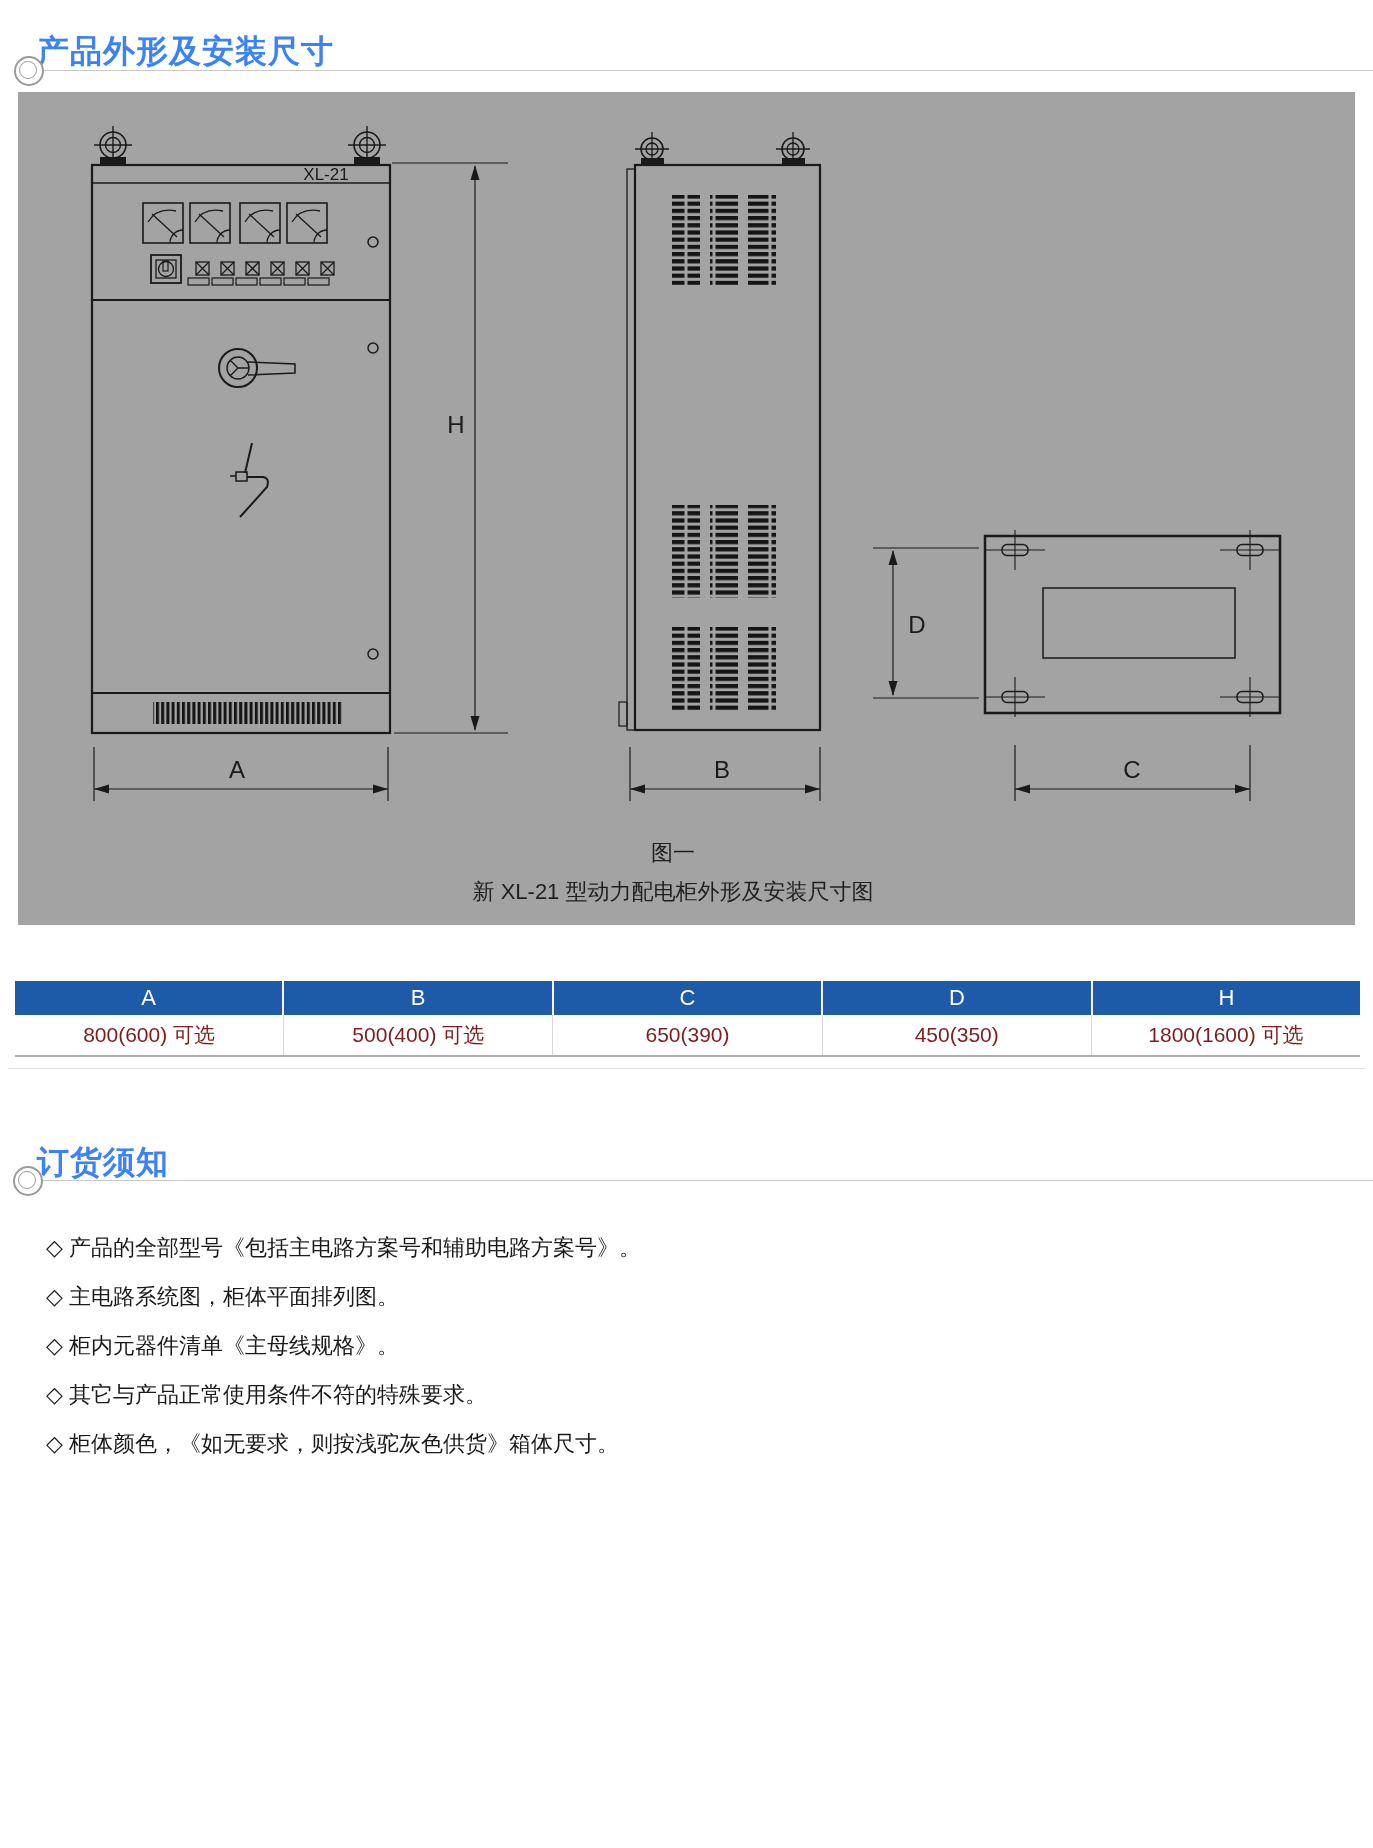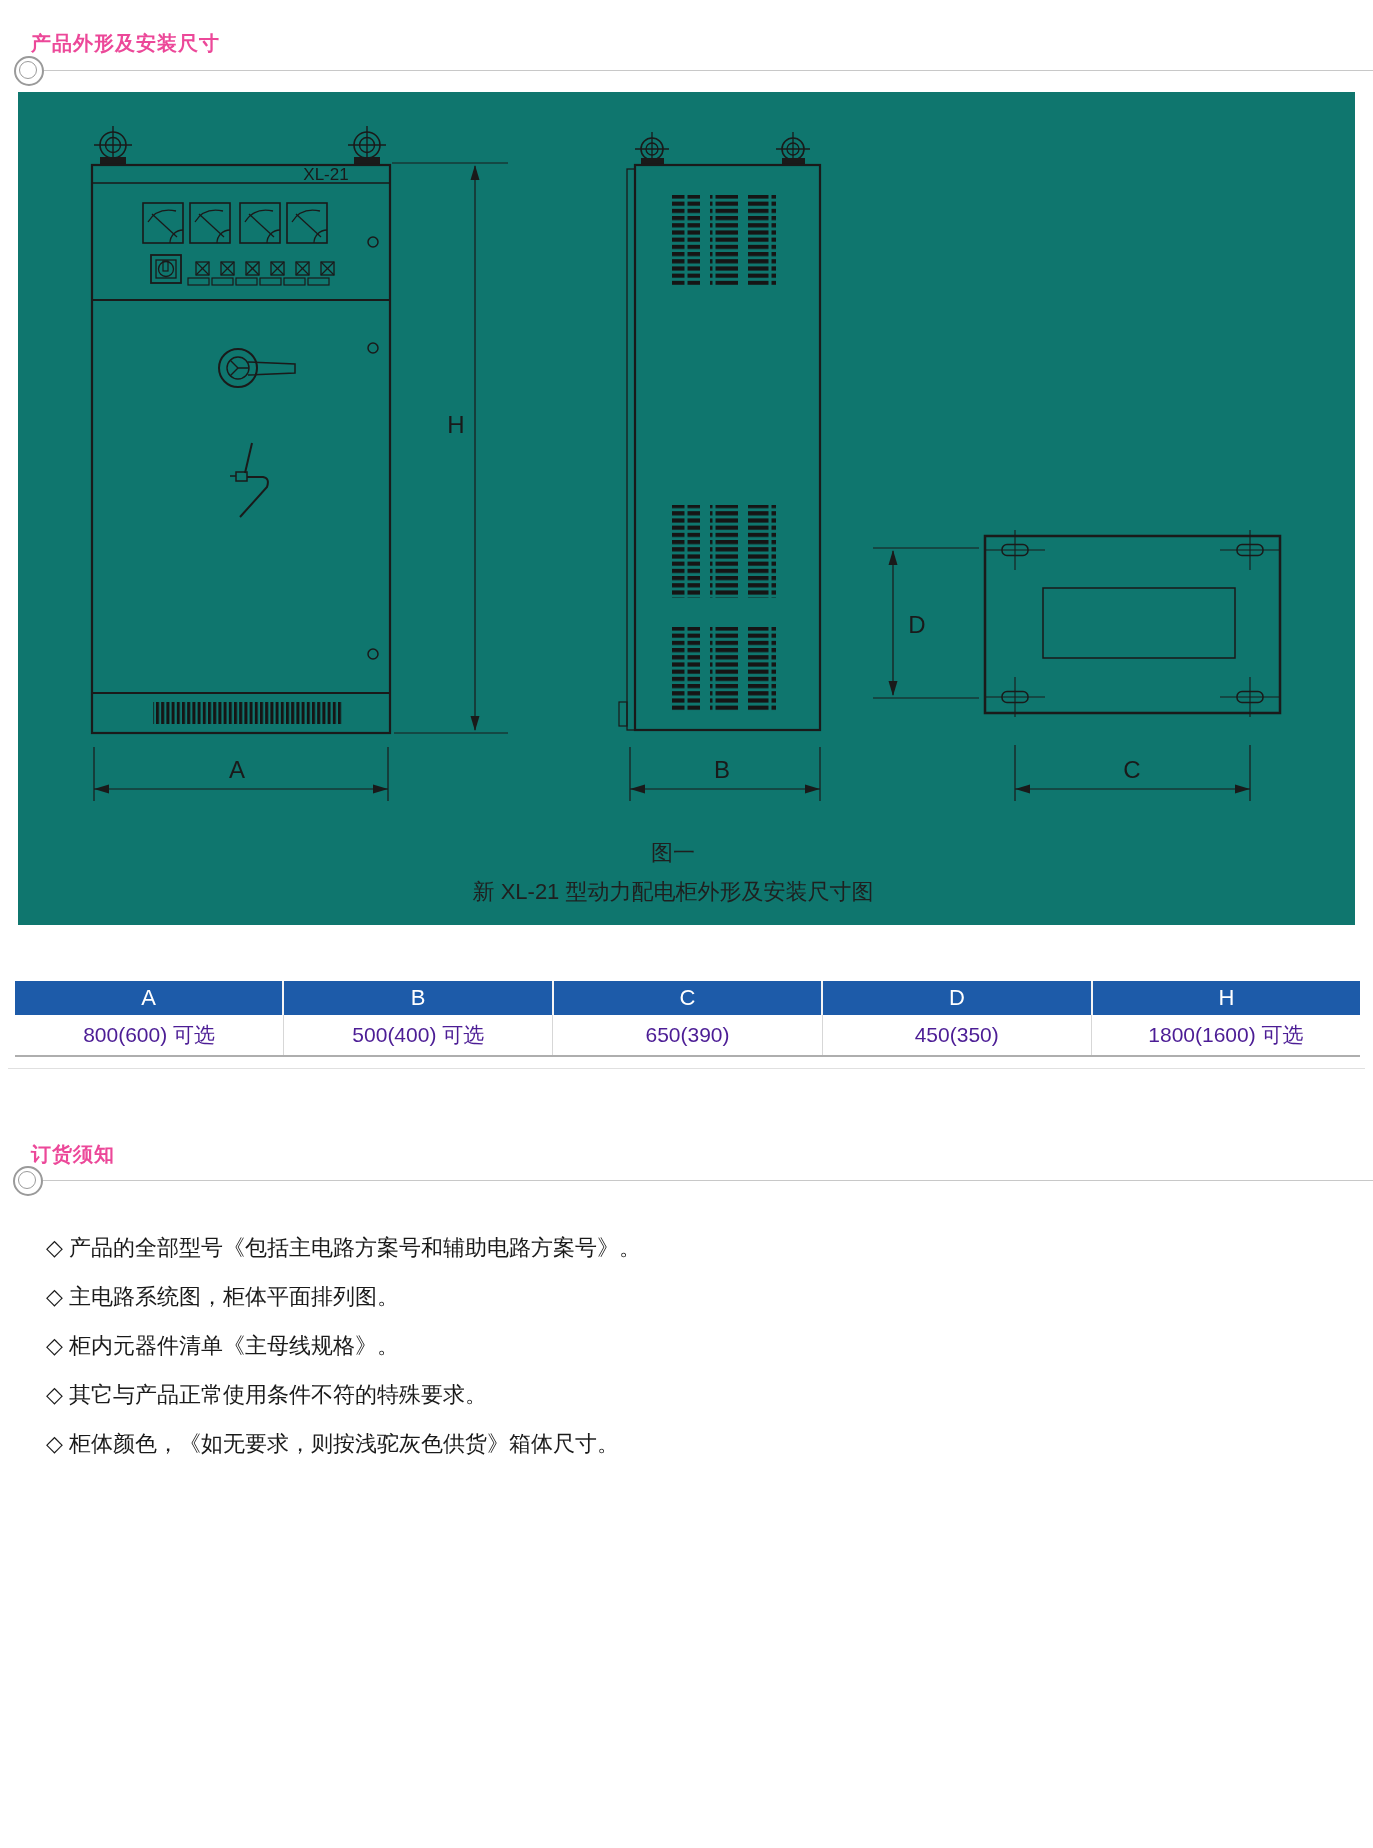--- a/index.html
+++ b/index.html
@@ -1,36 +1,36 @@
 <!DOCTYPE html>
 <html><head>
 <meta charset="utf-8">
 <style>
   html,body{margin:0;padding:0;background:#fff;}
   #page{position:relative;width:1373px;height:1848px;background:#ffffff;overflow:hidden;
         font-family:"Liberation Sans","DejaVu Sans",sans-serif;color:#1a1a1a;}
 
-  .section-title{position:absolute;left:31px;font-size:20px;font-weight:bold;color:#ec4899;letter-spacing:1px;}
+  .section-title{position:absolute;left:37px;font-size:32px;font-weight:bold;color:#3b82f6;letter-spacing:1px;}
   .rule{position:absolute;left:42px;width:1331px;height:1px;background:#c8c8c8;}
   .ring{position:absolute;width:30px;height:30px;border:2px solid #9a9a9a;border-radius:50%;background:#fff;box-sizing:border-box;}
   .ring .inner{position:absolute;left:3px;top:3px;width:18px;height:18px;border:1.5px solid #9a9a9a;border-radius:50%;box-sizing:border-box;}
 
-  .panel{position:absolute;left:18px;top:92px;width:1337px;height:833px;background:#0f766e;}
+  .panel{position:absolute;left:18px;top:92px;width:1337px;height:833px;background:#a3a3a3;}
   .drawing-svg{position:absolute;left:0;top:0;}
 
   .caption{position:absolute;left:0px;top:746px;width:1262px;text-align:center;color:#1f1f1f;margin-left:24px;}
   .caption .l1{font-size:22px;margin-bottom:9px;}
   .caption .l2{font-size:22px;}
 
   .dim-table{position:absolute;left:15px;top:981px;width:1345px;}
   .thead{display:flex;background:#1d5ba9;height:34px;}
   .thead .cell{flex:1;display:flex;align-items:center;justify-content:center;color:#fff;font-size:22px;border-right:2px solid #f4f4f4;}
   .thead .cell:last-child{border-right:none;}
   .trow{display:flex;background:#ffffff;height:40px;border-bottom:2px solid #aeaeae;}
-  .trow .cell{flex:1;display:flex;align-items:center;justify-content:center;color:#4c1d95;font-size:21px;border-right:1px solid #d7d7d7;}
+  .trow .cell{flex:1;display:flex;align-items:center;justify-content:center;color:#7f1d1d;font-size:21px;border-right:1px solid #d7d7d7;}
   .trow .cell:last-child{border-right:none;text-align:right;}
   .table-underline{position:absolute;left:8px;top:1068px;width:1357px;height:1px;background:#e0e0e0;}
 
   .notes{position:absolute;left:14px;top:1233px;width:1240px;margin-left:32px;}
   .notes .note{font-size:22px;line-height:30px;margin-bottom:19px;color:#1a1a1a;}
 
   svg .ln{stroke:#1a1a1a;fill:none;}
   svg text{fill:#1a1a1a;font-family:"Liberation Sans","DejaVu Sans",sans-serif;}
 </style>
 </head>

